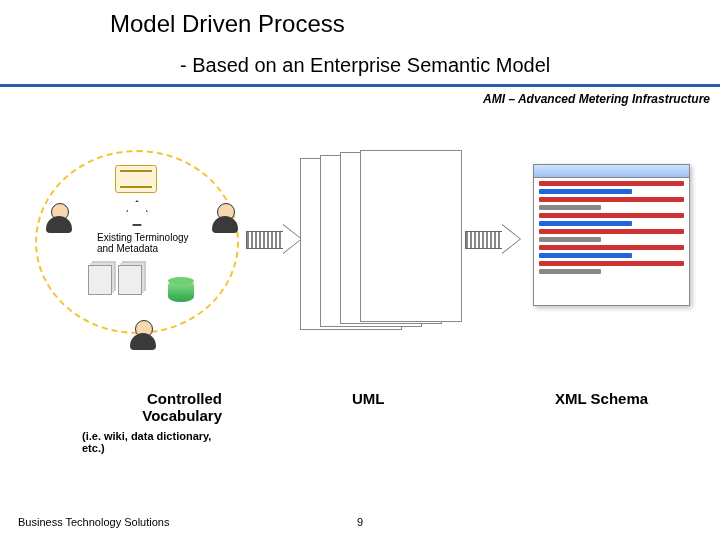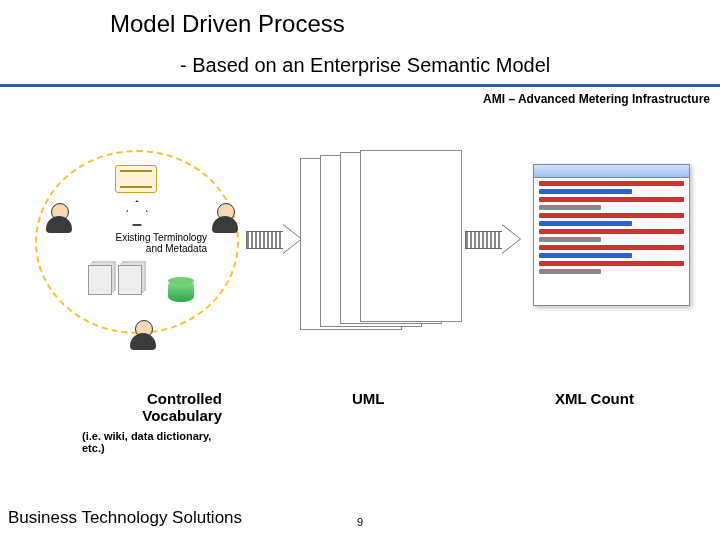--- a/index.html
+++ b/index.html
@@ -2,28 +2,28 @@
 <html><head>
 <meta charset="utf-8">
 <style>
   html,body{margin:0;padding:0;width:720px;height:540px;font-family:Arial,Helvetica,sans-serif;background:#fff;color:#000;overflow:hidden}
   .slide{position:relative;width:720px;height:540px}
   .title{position:absolute;left:110px;top:10px;font-size:24px;font-weight:normal}
   .subtitle{position:absolute;left:180px;top:54px;font-size:20px;font-weight:normal}
   .hr-blue{position:absolute;left:0;top:84px;width:720px;height:0;border-top:3px solid #2a5caa}
   .logo-bts{position:absolute;left:20px;top:54px;font-size:14px;line-height:16px}
   .logo-bts .bigcap{font-weight:bold;font-size:16px}
-  .ami{position:absolute;right:10px;top:92px;font-size:12px;font-weight:bold;}
-  .footer-left{position:absolute;left:8px;bottom:12px;font-size:17px}
+  .ami{position:absolute;right:10px;top:92px;font-size:12px;font-weight:bold;font-style:italic}
+  .footer-left{position:absolute;left:18px;bottom:12px;font-size:11px}
   .page-num{position:absolute;left:50%;bottom:12px;transform:translateX(-50%);font-size:11px}
   .footer-logo{position:absolute;right:14px;bottom:10px;font-style:italic;font-weight:bold;font-size:14px;color:#2a5caa;text-align:right}
   .footer-logo .tag{display:block;font-size:8px;font-weight:normal;color:#2aa54a;font-style:italic}
 
   .circle{position:absolute;left:35px;top:150px;width:200px;height:180px;border:2px dashed #f4c430;border-radius:50%}
-  .existing{position:absolute;left:95px;top:230px;width:110px;text-align:right;font-size:10px;line-height:11px;background:#fff;padding:2px}
+  .existing{position:absolute;left:95px;top:230px;width:110px;text-align:left;font-size:10px;line-height:11px;background:#fff;padding:2px}
   .node-chart{position:absolute;width:40px;height:26px;background:#fdf4d7;border:1px solid #c9a227;border-radius:3px}
   .node-chart::after{content:'';position:absolute;inset:4px;border-top:2px solid #b08b12;border-bottom:2px solid #b08b12}
   .db{position:absolute;width:26px;height:22px;background:linear-gradient(#8fe08f,#2aa54a);border-radius:50%/25%}
   .db::before{content:'';position:absolute;left:0;right:0;top:-3px;height:8px;background:#6fd06f;border-radius:50%}
   .docstack{position:absolute;width:22px;height:28px;background:#eee;border:1px solid #999;box-shadow:2px -2px 0 #ddd,4px -4px 0 #ccc}
   .person{position:absolute;width:30px;height:30px}
   .person .head{position:absolute;left:7px;top:0;width:16px;height:16px;border-radius:50%;background:#f6d7b0;border:1px solid #333}
   .person .body{position:absolute;left:2px;top:13px;width:26px;height:17px;border-radius:13px 13px 4px 4px;background:#3a3a3a}
   .uparrow{position:absolute;width:18px;height:22px;border:2px solid #444;background:#fff;clip-path:polygon(50% 0,100% 45%,70% 45%,70% 100%,30% 100%,30% 45%,0 45%)}
 
@@ -116,17 +116,17 @@
       <div class="ln g"></div>
     <div class="ln"></div>
       <div class="ln b"></div>
       <div class="ln"></div>
       <div class="ln g"></div>
   </div>
 
   <div class="lbl-controlled">Controlled Vocabulary</div>
   <div class="lbl-controlled-sub">(i.e. wiki, data dictionary, etc.)</div>
   <div class="lbl-uml">UML</div>
-  <div class="lbl-xml">XML Count</div>
+  <div class="lbl-xml">XML Schema</div>
 
   <div class="footer-left">Business Technology Solutions</div>
   <div class="page-num">9</div>
 </div>
 
 </body></html>

